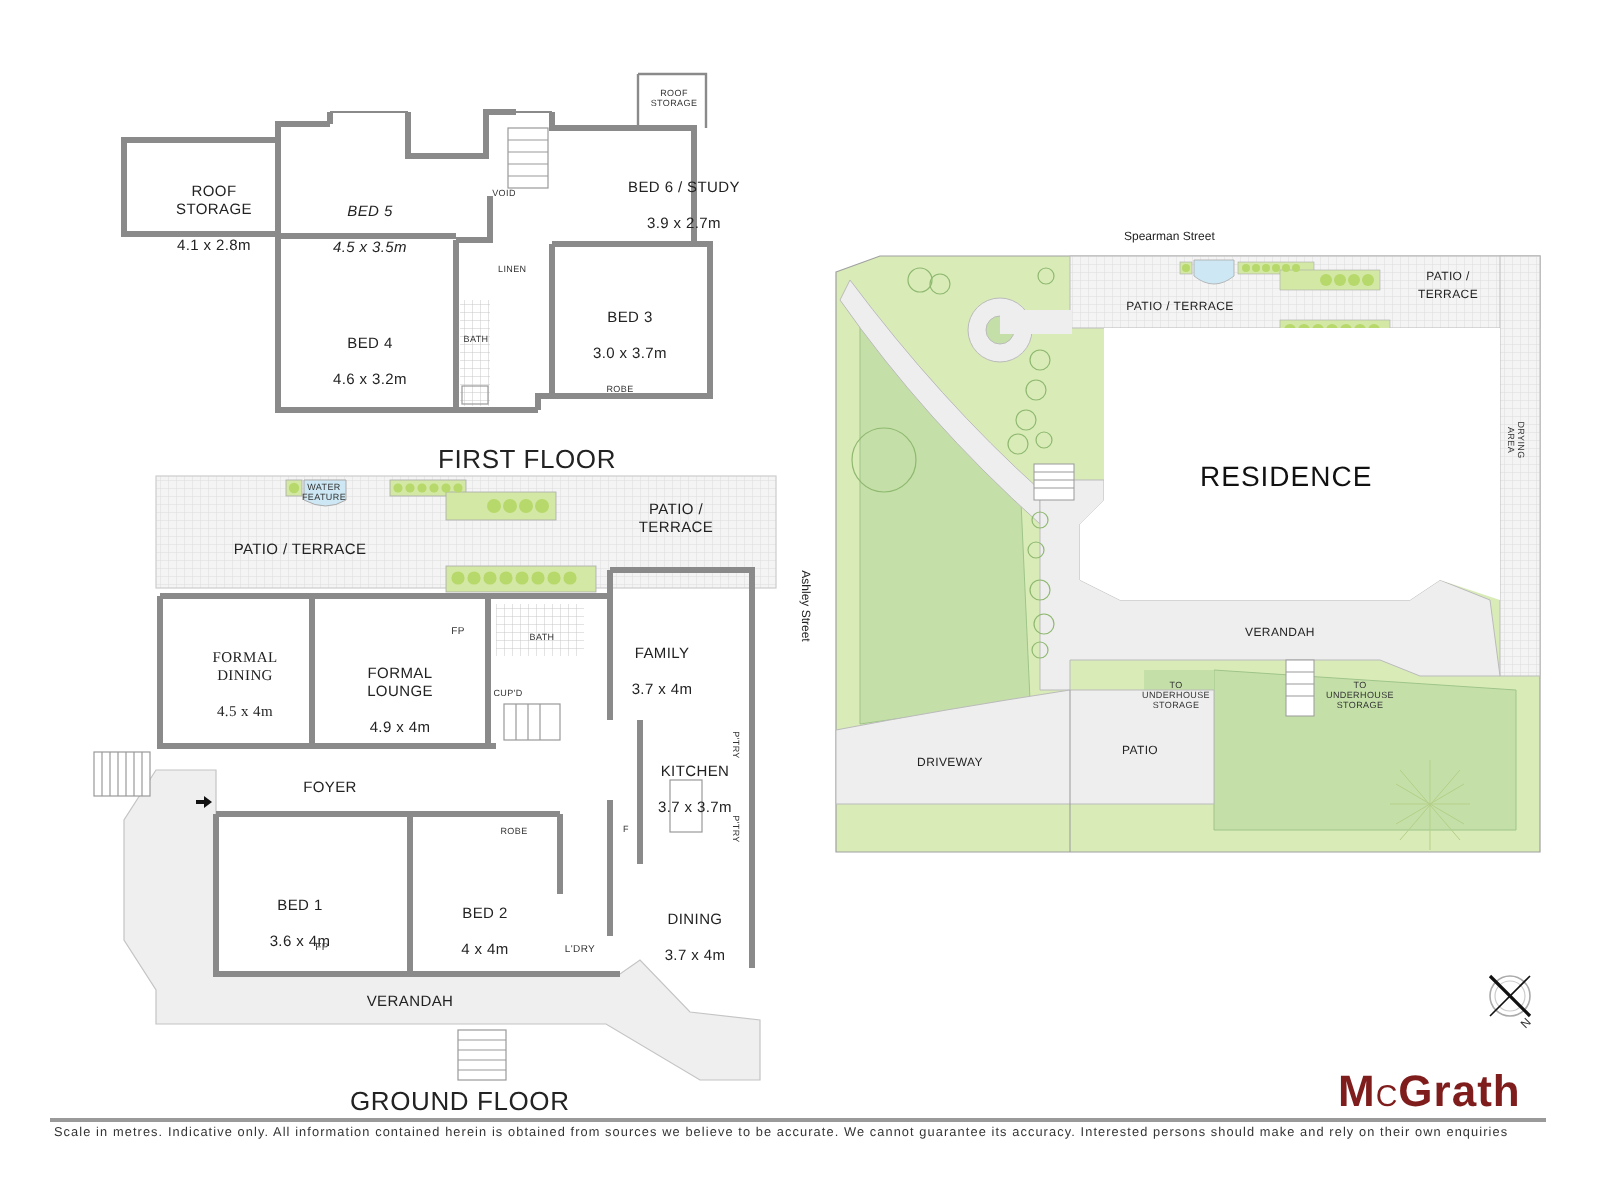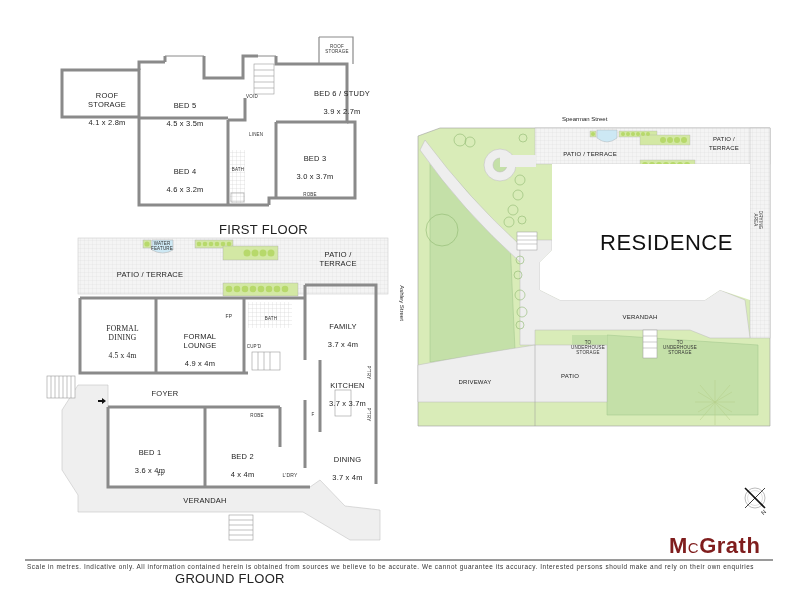--- a/index.html
+++ b/index.html
@@ -4,21 +4,21 @@
 <style>
   html, body { margin:0; padding:0; background:#ffffff; }
   body { width:800px; height:600px; position:relative; overflow:hidden;
          font-family:"Liberation Sans", sans-serif; color:#1a1a1a; }
   svg { position:absolute; left:0; top:0; }
   .lbl { position:absolute; text-align:center; font-size:7.5px; line-height:9px;
          letter-spacing:0.2px; color:#222; white-space:pre-line; }
   .tiny { font-size:4.5px; line-height:5px; color:#333; }
   .floor-title { position:absolute; font-size:13px; letter-spacing:0.3px; color:#222; }
   .street { position:absolute; font-size:6px; color:#222; }
-  .residence { position:absolute; font-size:22px; letter-spacing:0.5px; color:#111; }
+  .residence { position:absolute; font-size:14px; letter-spacing:0.5px; color:#111; }
   .disclaimer { position:absolute; left:27px; top:563px; width:748px; font-size:6.4px;
                 letter-spacing:0.55px; color:#333; white-space:nowrap; }
   .rule { position:absolute; left:25px; top:559px; width:748px; height:1.5px; background:#9a9a9a; }
   .logo { position:absolute; left:669px; top:533px; font-size:22px; font-weight:bold;
           letter-spacing:0.5px; color:#7f1d1d; }
   .logo .small-c { font-size:15px; font-weight:normal; }
 </style>
 </head>
 <body>
 
@@ -234,21 +234,21 @@
     <circle cx="755" cy="498" r="7.5" fill="none" stroke="#ccc" stroke-width="0.6"></circle>
     <line x1="745" y1="488" x2="765" y2="508" stroke="#111" stroke-width="1.6"></line>
     <line x1="765" y1="488" x2="745" y2="508" stroke="#111" stroke-width="0.8"></line>
   </g>
 </svg>
 
 <div class="lbl" style="left:78px;top:82px;width:58px;">
   <span>ROOF STORAGE</span><br>
   <span>4.1 x 2.8m</span>
 </div>
-<div class="lbl" style="left:150px;top:92px;width:70px;">
+<div class="lbl" style="left:150px;top:92px;width:70px;font-style:italic;">
   <span>BED 5</span><br>
   <span>4.5 x 3.5m</span>
 </div>
 <div class="lbl" style="left:283px;top:80px;width:60px;margin-left:29px;">
   <span>BED 6 / STUDY</span><br>
   <span>3.9 x 2.7m</span>
 </div>
 <div class="lbl" style="left:150px;top:158px;width:70px;">
   <span>BED 4</span><br>
   <span>4.6 x 3.2m</span>
@@ -267,21 +267,21 @@
 <div class="lbl" style="left:110px;top:270px;width:80px;">PATIO / TERRACE</div>
 <div class="lbl" style="left:318px;top:250px;width:40px;"><span>PATIO / TERRACE</span></div>
 <div class="lbl" style="left:95px;top:315px;width:55px;font-family:Liberation Serif, serif;">
   <span>FORMAL DINING</span><br>
   <span>4.5 x 4m</span>
 </div>
 <div class="lbl" style="left:170px;top:323px;width:60px;">
   <span>FORMAL LOUNGE</span><br>
   <span>4.9 x 4m</span>
 </div>
-<div class="lbl" style="left:318px;top:313px;width:50px;text-align:center;">
+<div class="lbl" style="left:306px;top:313px;width:50px;text-align:center;">
   <span>FAMILY</span><br>
   <span>3.7 x 4m</span>
 </div>
 <div class="lbl" style="left:320px;top:372px;width:55px;">
   <span>KITCHEN</span><br>
   <span>3.7 x 3.7m</span>
 </div>
 <div class="lbl" style="left:115px;top:439px;width:70px;">
   <span>BED 1</span><br>
   <span>3.6 x 4m</span>
@@ -300,21 +300,21 @@
 <div class="lbl tiny" style="left:148px;top:241px;width:28px;">WATER FEATURE</div>
 <div class="lbl tiny" style="left:222px;top:314px;width:14px;font-size:5px;">FP</div>
 <div class="lbl tiny" style="left:262px;top:316px;width:18px;">BATH</div>
 <div class="lbl tiny" style="left:246px;top:344px;width:16px;">CUP'D</div>
 <div class="lbl tiny" style="left:247px;top:413px;width:20px;">ROBE</div>
 <div class="lbl tiny" style="left:154px;top:472px;width:14px;font-size:5px;">FP</div>
 <div class="lbl tiny" style="left:280px;top:473px;width:20px;font-size:5px;">L'DRY</div>
 <div class="lbl tiny" style="left:309px;top:412px;width:8px;">F</div>
 <div class="lbl tiny" style="left:359px;top:370px;width:18px;transform:rotate(90deg);">P'TRY</div>
 <div class="lbl tiny" style="left:359px;top:412px;width:18px;transform:rotate(90deg);">P'TRY</div>
-<div class="floor-title" style="left:175px;top:571px;">GROUND FLOOR</div>
+<div class="floor-title" style="left:175px;top:543px;">GROUND FLOOR</div>
 
 <div class="street" style="left:562px;top:116px;">Spearman Street</div>
 <div class="street" style="left:384px;top:300px;transform:rotate(90deg);">Ashley Street</div>
 <div class="residence" style="left:600px;top:230px;">RESIDENCE</div>
 <div class="lbl" style="left:555px;top:150px;width:70px;font-size:6px;">PATIO / TERRACE</div>
 <div class="lbl" style="left:703px;top:135px;width:42px;font-size:6px;">PATIO / TERRACE</div>
 <div class="lbl" style="left:610px;top:313px;width:60px;font-size:6px;">VERANDAH</div>
 <div class="lbl" style="left:445px;top:378px;width:60px;font-size:6px;">DRIVEWAY</div>
 <div class="lbl" style="left:550px;top:372px;width:40px;font-size:6px;">PATIO</div>
 <div class="lbl tiny" style="left:571px;top:340px;width:34px;">TO UNDERHOUSE STORAGE</div>

